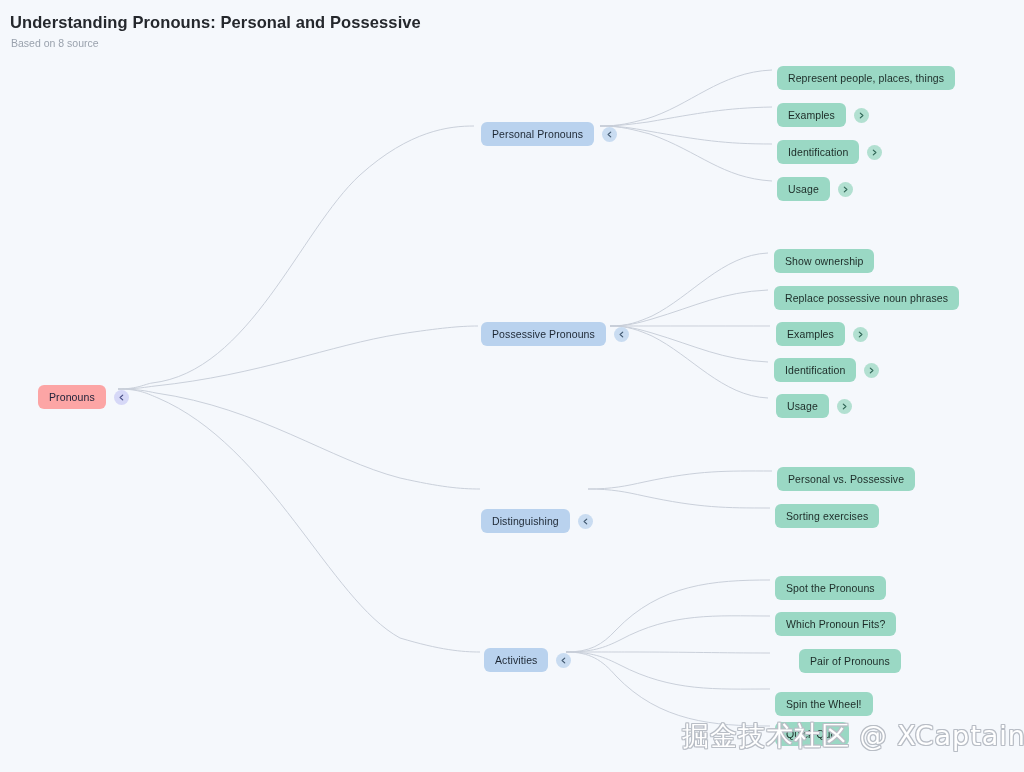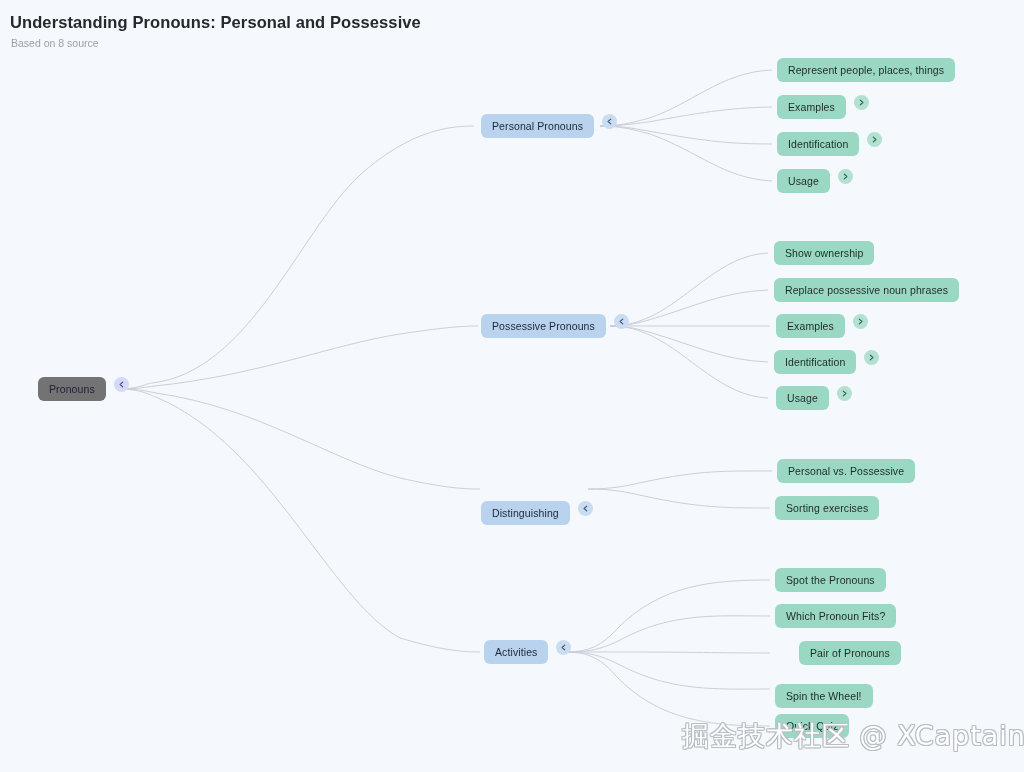--- a/index.html
+++ b/index.html
@@ -60,41 +60,42 @@
     stroke: #c7ced8;
     stroke-width: 1;
     opacity: 0.95;
   }
 
   
   .node {
     position: absolute;
     z-index: 20;
     display: flex;
+    align-items: center;
     height: 40px;
     white-space: nowrap;
   }
   .node-box {
     display: flex;
     align-items: center;
     justify-content: center;
     height: 24px;
     padding: 0 11px;
     border-radius: 6px;
     font-size: 10.5px;
     line-height: 24px;
     color: #1f2328;
     letter-spacing: 0.1px;
     white-space: nowrap;
     cursor: pointer;
     user-select: none;
   }
 
   .node.root .node-box {
-    background: #737373;
+    background: #fca5a5;
     color: #20233a;
   }
   .node.branch .node-box {
     background: #b9d2ee;
     color: #1d2733;
   }
   .node.leaf .node-box {
     background: #9ad8c4;
     color: #1c2b27;
   }

